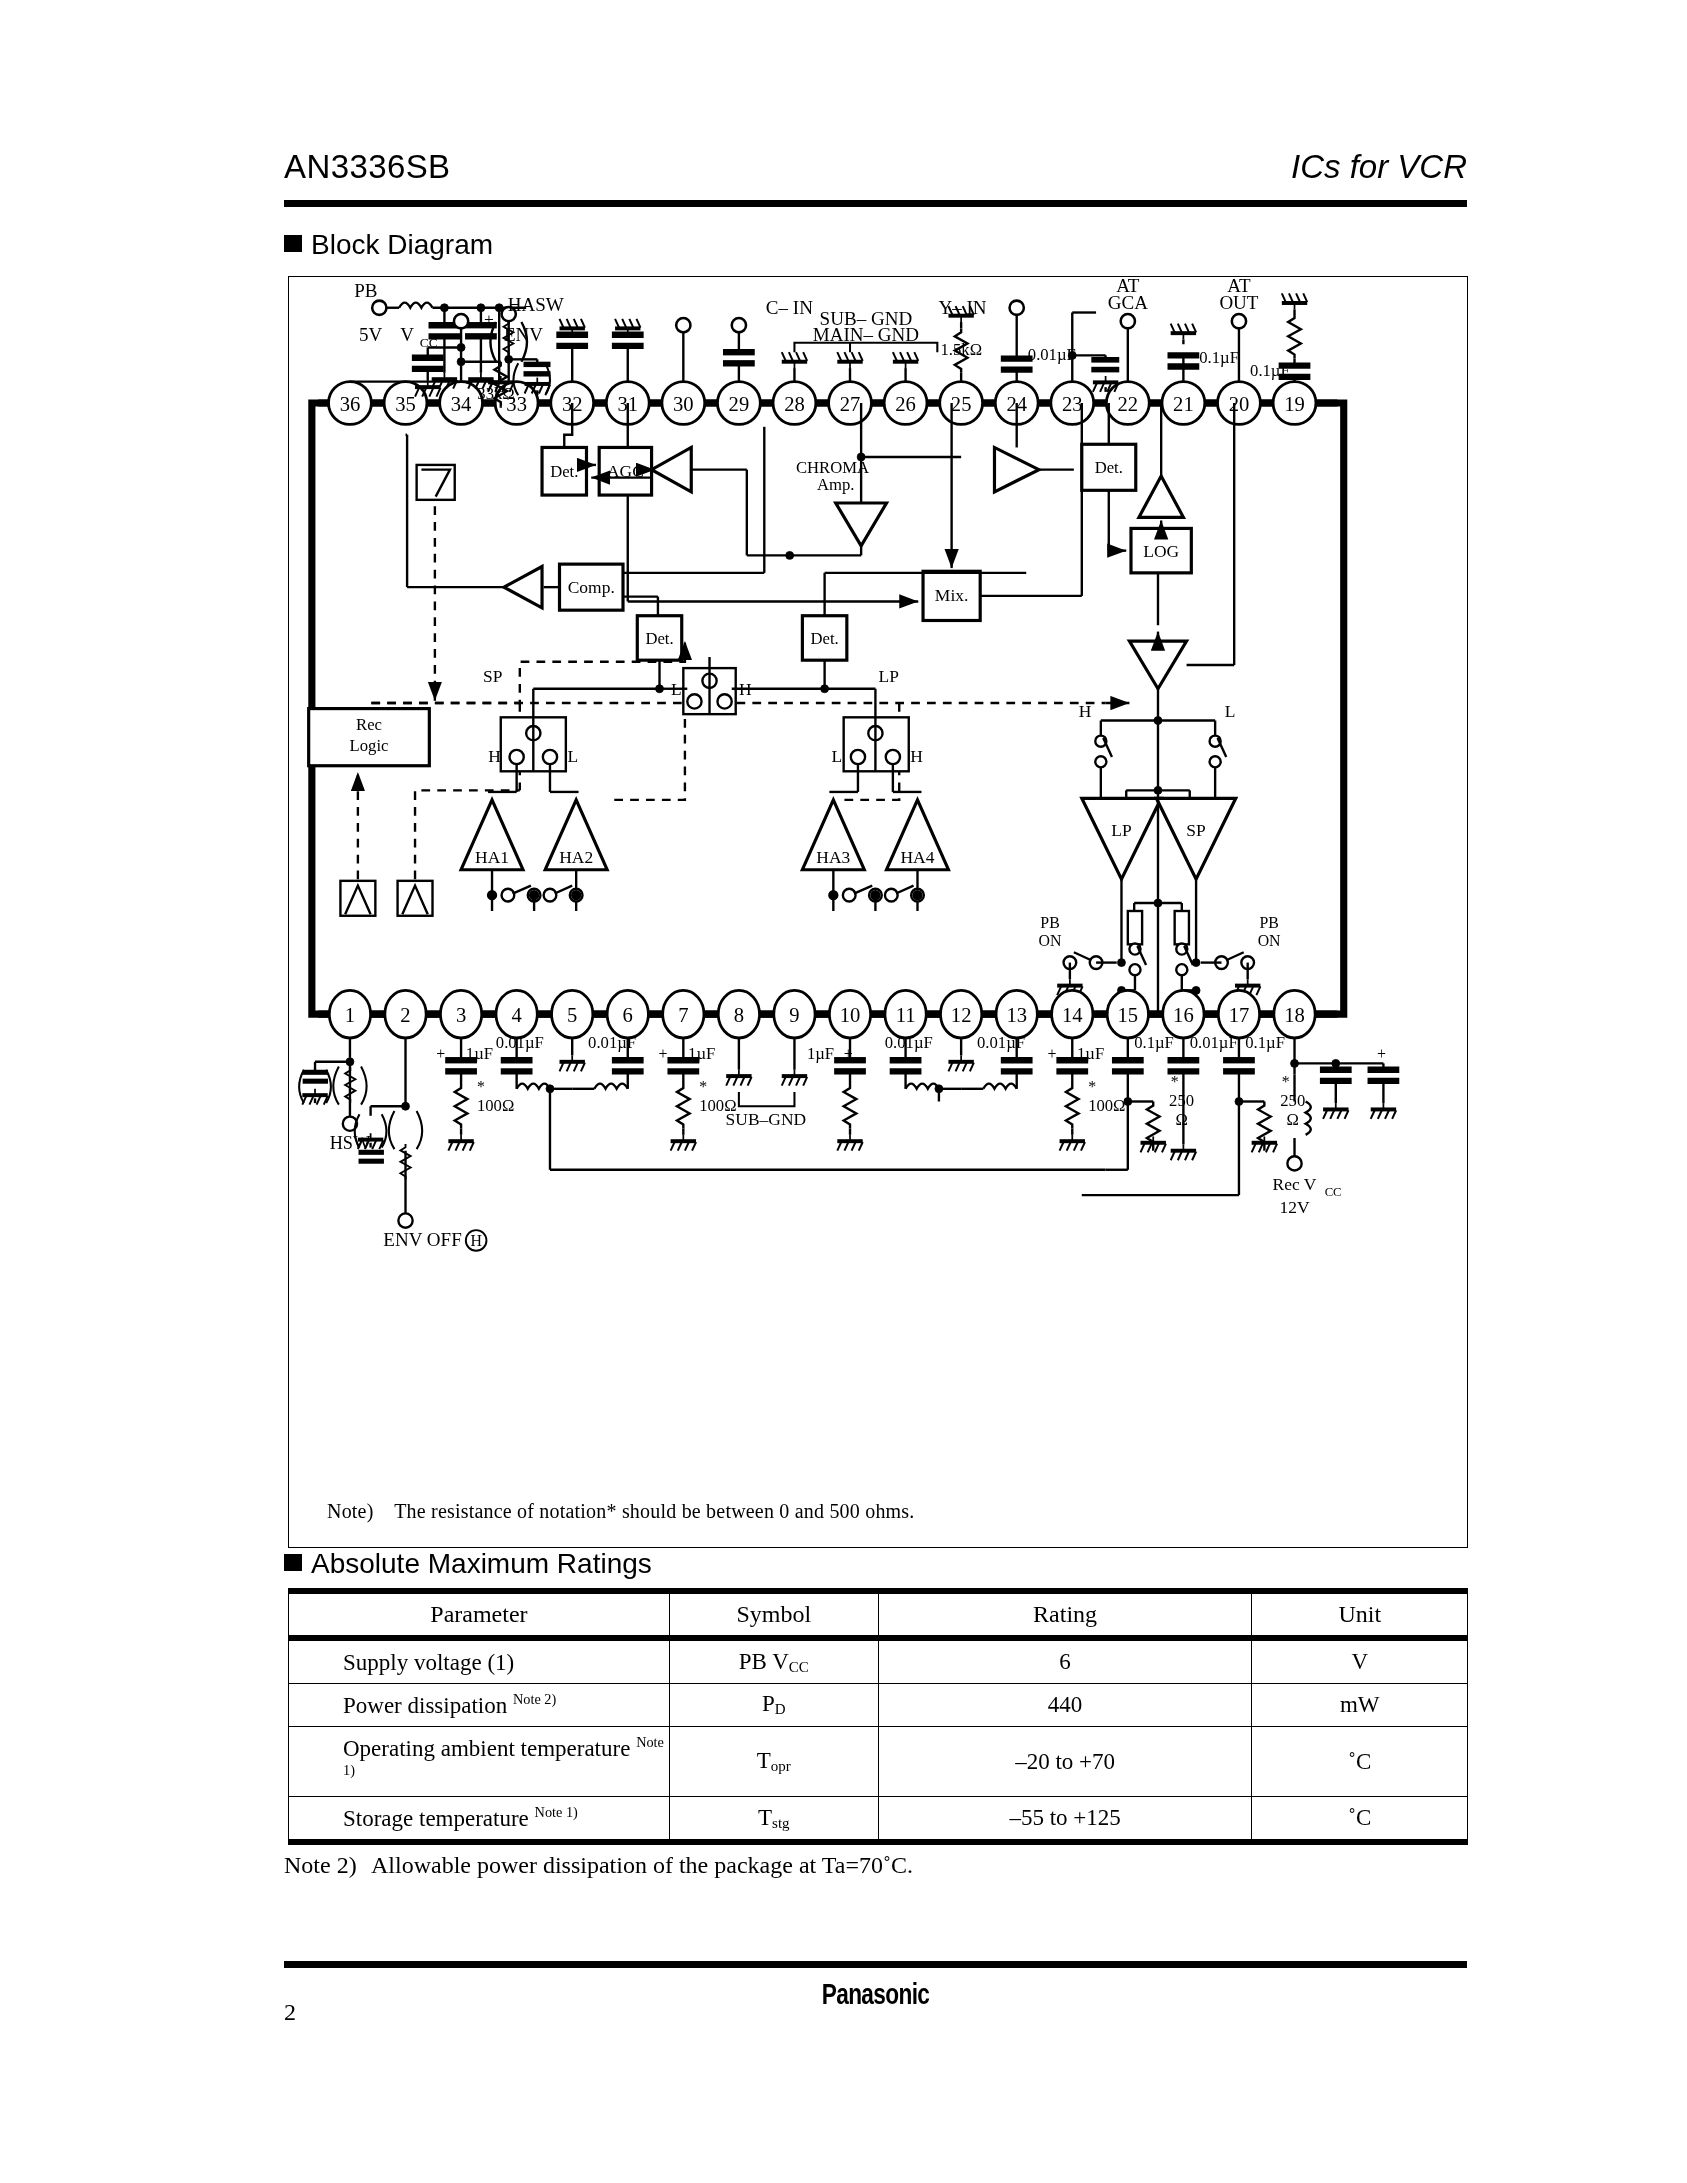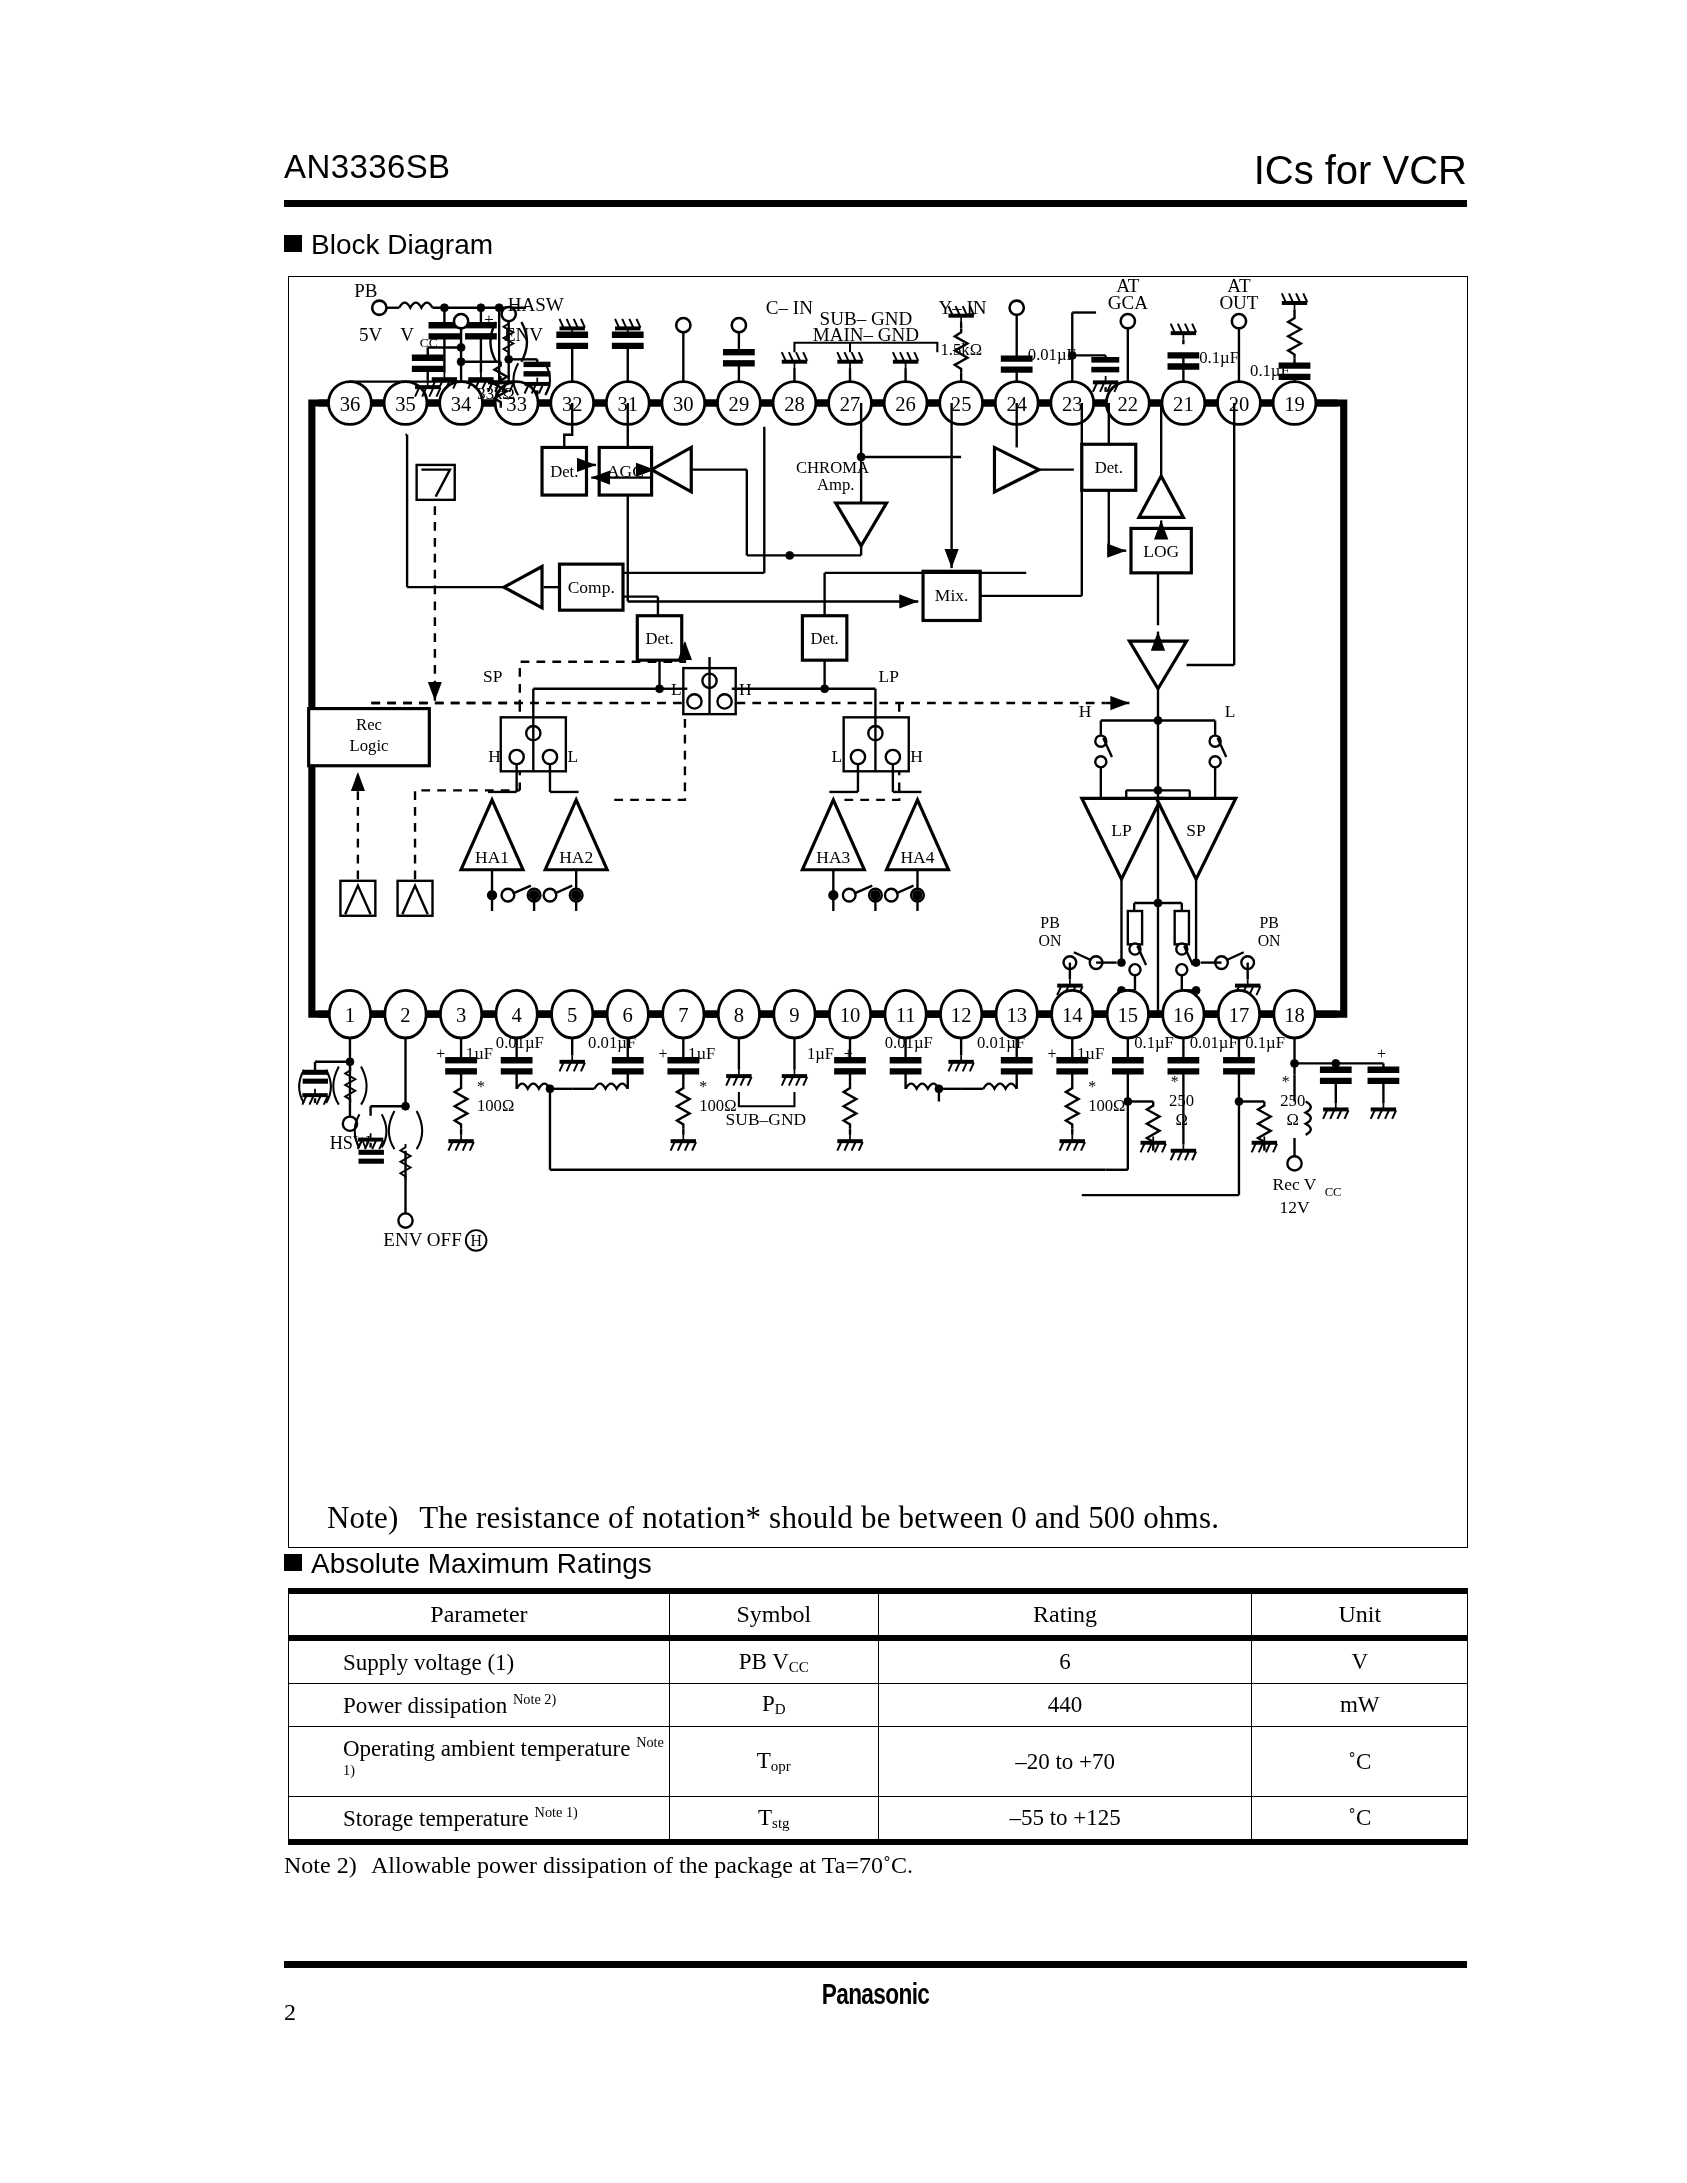--- a/index.html
+++ b/index.html
@@ -2,30 +2,30 @@
 <html style="font-size:12.7px"><head>
 <meta charset="utf-8">
 <style>
   html,body{margin:0;padding:0;background:#fff;}
   body{width:1687px;height:2183px;position:relative;font-family:"Liberation Serif",serif;color:#000;}
   .page{position:absolute;left:0;top:0;width:1687px;height:2183px;margin-left:32px;}
 
   
   .hdr{position:absolute;left:252px;top:148px;width:1183px;height:64px;}
   .hdr-left{position:absolute;left:0;top:0;font-family:"Liberation Sans",sans-serif;font-size:33px;font-weight:400;letter-spacing:0.4px;}
-  .hdr-right{position:absolute;right:0;top:0;font-family:"Liberation Sans",sans-serif;font-size:40px;font-weight:400;}
+  .hdr-right{position:absolute;right:0;top:0;font-family:"Liberation Sans",sans-serif;font-size:33px;font-weight:400;font-style:italic;}
   .rule-thick{position:absolute;left:252px;top:200px;width:1183px;height:7.1px;background:#000;}
 
   
   .sec{position:absolute;font-family:"Liberation Sans",sans-serif;font-size:28px;}
   .sec .bullet{display:inline-block;width:17.5px;height:17.5px;background:#000;margin-right:9.5px;vertical-align:1.6px;}
 
   
   .diag-frame{position:absolute;left:256px;top:276px;width:1178px;height:1270px;border:1.6px solid #000;background:#fff;}
-  .note-in{position:absolute;left:295px;top:1500px;font-size:31px;letter-spacing:0.2px;}
+  .note-in{position:absolute;left:295px;top:1500px;font-size:20px;letter-spacing:0.2px;}
   .note-in .w{margin-right:20.6px;}
 
   
   svg.diagram{position:absolute;left:256px;top:276px;}
 
   
   .tbl{position:absolute;left:256px;top:1588px;width:1180px;border-collapse:collapse;font-size:23px;}
   .tbl td,.tbl th{border:1.6px solid #000;text-align:center;font-weight:400;padding:7.1px 3.2px;}
   .tbl tr.hdrrow th{border-top:6.4px solid #000;border-bottom:6.4px solid #000;font-size:24px;}
   .tbl tr:last-child td{border-bottom:6.4px solid #000;}

